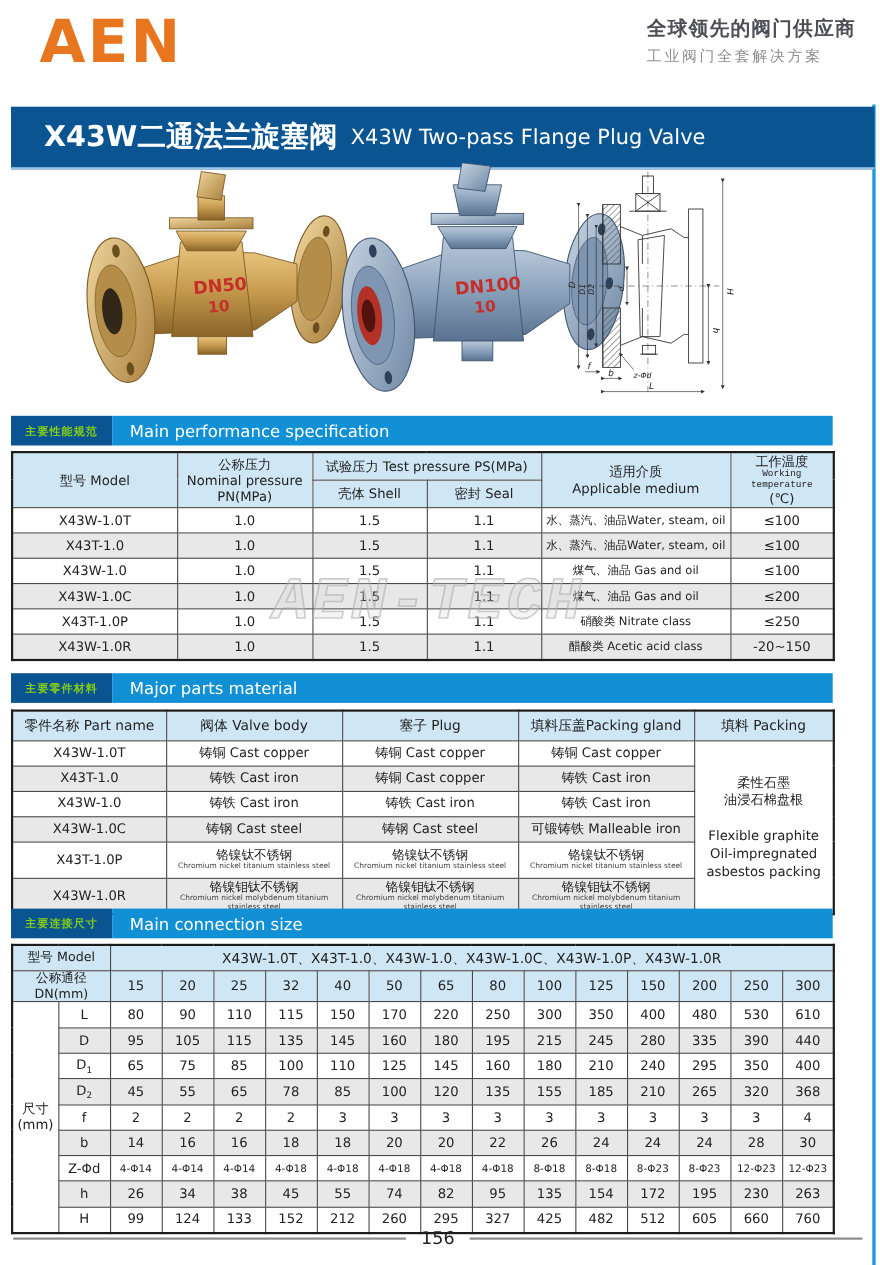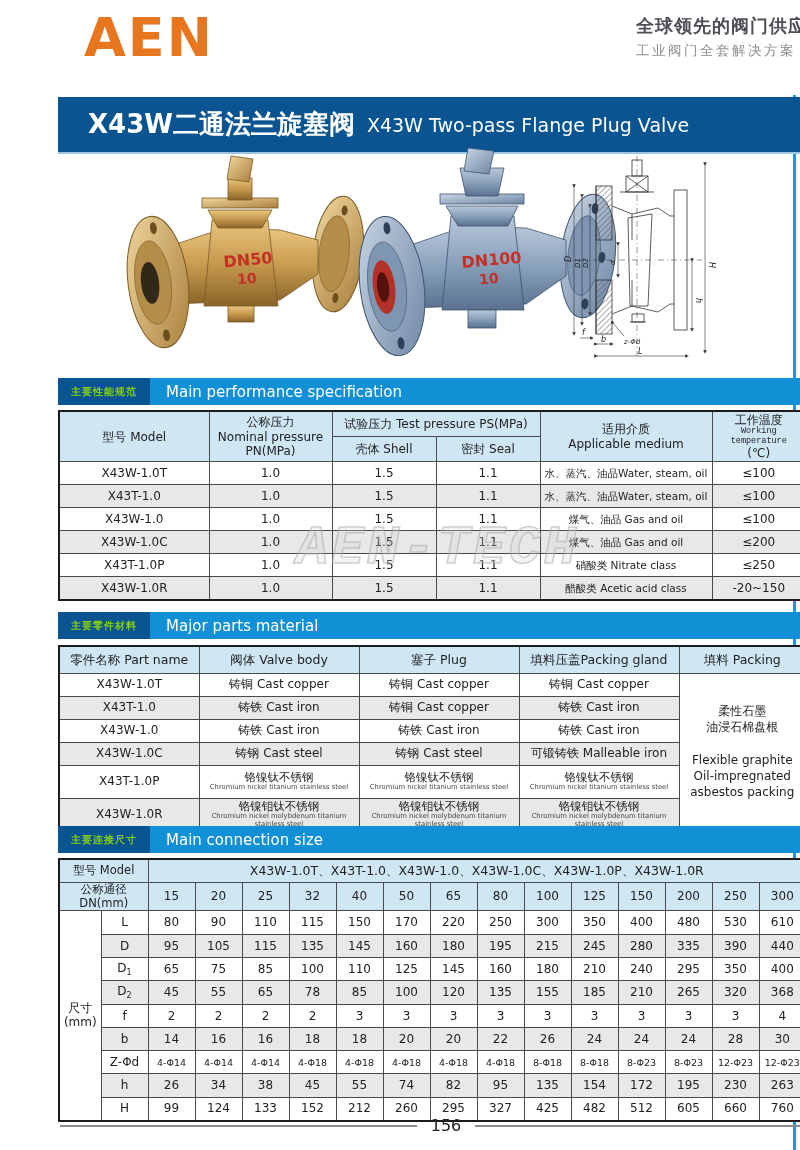--- a/index.html
+++ b/index.html
@@ -1,18 +1,18 @@
 <!DOCTYPE html>
 <html><head>
 <meta charset="utf-8">
 <style>
   html,body{margin:0;padding:0;}
   body{width:800px;height:1150px;position:relative;background:#ffffff;
        font-family:"DejaVu Sans","Liberation Sans",sans-serif;color:#222;overflow:hidden;}
-  .page{position:absolute;inset:0;margin-left:48px;}
+  .page{position:absolute;inset:0;}
 
   
   .right-rule{position:absolute;right:4px;top:95px;bottom:0;width:3px;background:#1a9ade;}
 
   
   .logo{position:absolute;left:36px;top:6px;font-size:54px;font-weight:bold;color:#e8761f;letter-spacing:2px;}
   .brand{position:absolute;left:588px;top:10px;width:200px;}
   .brand-name{font-size:29px;font-weight:bold;font-style:italic;color:#1b74bb;letter-spacing:1px;line-height:1.1;}
   .brand-slogan{font-size:18px;font-weight:bold;color:#4e4e56;letter-spacing:1px;margin-top:4px;}
   .brand-sub{font-size:13.5px;color:#8f8f93;letter-spacing:2.5px;margin-top:4px;}

